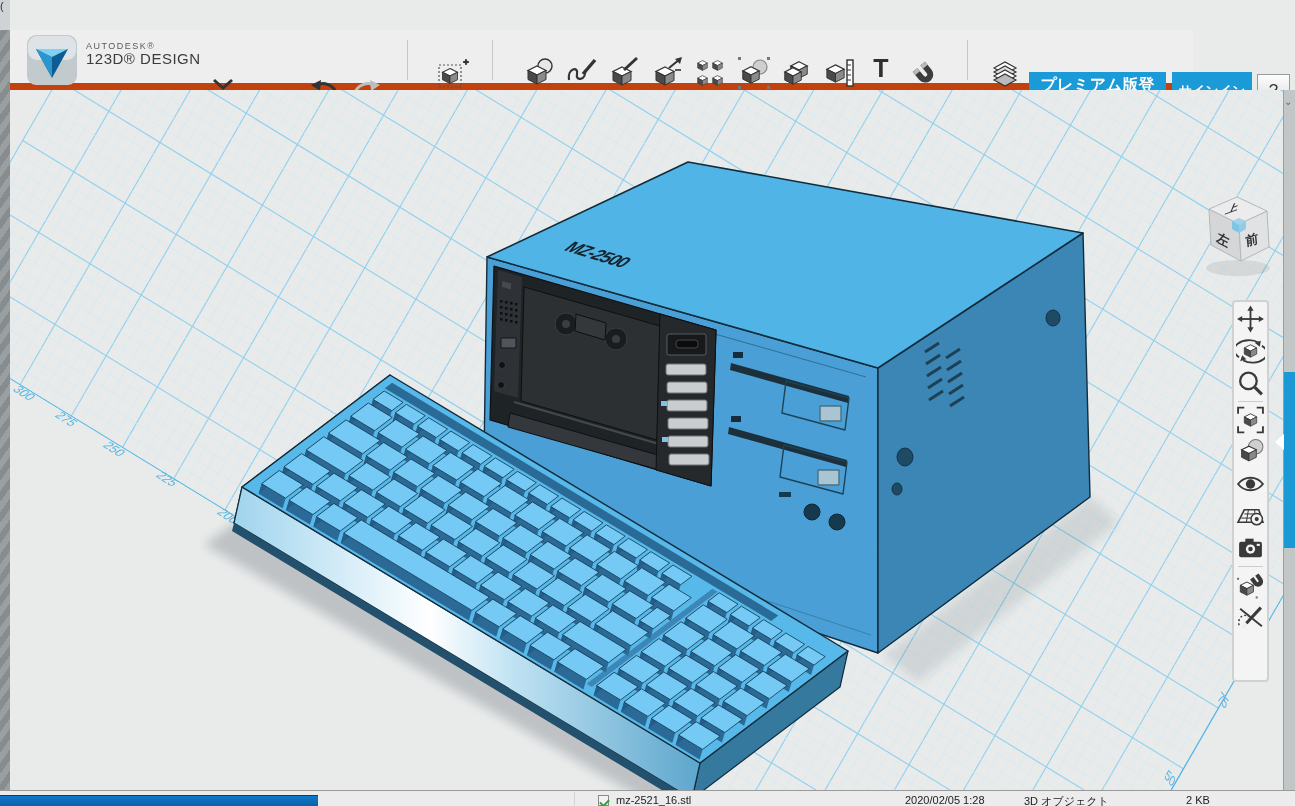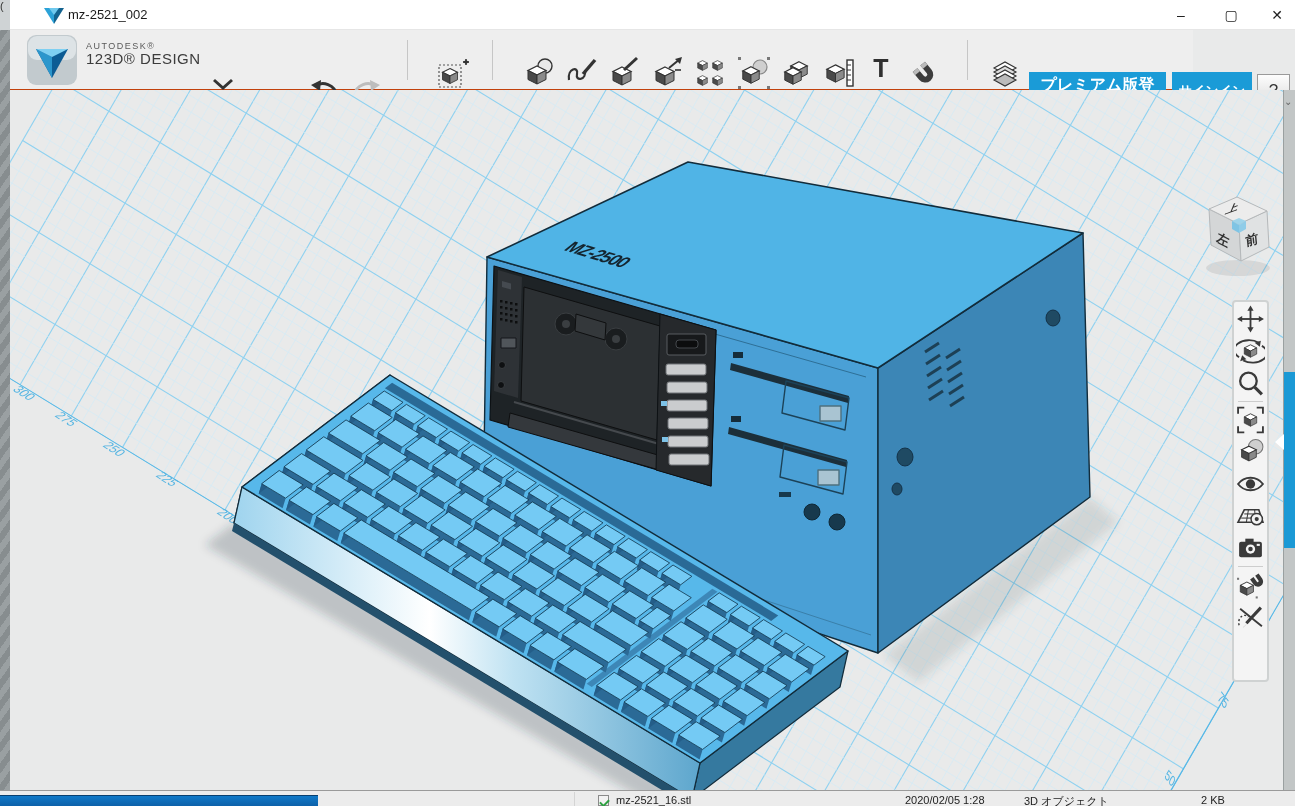--- a/index.html
+++ b/index.html
@@ -12,21 +12,21 @@
   #left-strip .topbit{position:absolute;left:0;top:0;width:10px;height:30px;background:#cfd3d5;
     color:#333;font-size:11px;overflow:hidden;}
 
   
   #titlebar{position:absolute;left:10px;top:0;width:1285px;height:30px;background:#ffffff;border-bottom:1px solid #e6e6e6;}
   #titlebar .title{position:absolute;left:58px;top:7px;font-size:13px;color:#1a1a1a;}
   #titlebar .winbtn{position:absolute;top:0;width:46px;height:30px;text-align:center;line-height:30px;font-size:14px;color:#222;cursor:default;}
   #btn-min{left:1148px;} #btn-max{left:1198px;} #btn-close{left:1244px;}
 
   
-  #toolbar{position:absolute;left:10px;top:30px;width:1183px;height:60px;background:#eeeeee;border-bottom:1px solid #c2410c;}
+  #toolbar{position:absolute;left:10px;top:30px;width:1183px;height:60px;background:#eeeeee;border-bottom:7px solid #c2410c;}
   #toolbar .abs{position:absolute;}
   .brand{left:76px;top:12px;line-height:1.05;}
   .brand .l1{font-size:9px;letter-spacing:1.5px;color:#5a5a5a;}
   .brand .l2{font-size:15px;font-weight:normal;color:#3c3c3c;letter-spacing:.5px;}
   .tsep{top:10px;width:1px;height:40px;background:#c6c6c6;}
   .ticon{top:26px;width:34px;height:34px;}
   .ddmark{position:absolute;top:76px;width:0;height:0;border-left:5px solid transparent;border-bottom:5px solid #adadad;}
   .bluebtn{position:absolute;top:42px;background:#1a9bd7;color:#fff;border:none;text-align:center;cursor:pointer;}
   #btn-premium{left:1019px;width:137px;height:38px;}
   #btn-premium .b1{display:block;font-size:16px;font-weight:bold;line-height:17px;margin-top:3px;}
@@ -56,52 +56,41 @@
     border-bottom:8px solid transparent;border-right:9px solid #ffffff;}
   #rchev{position:absolute;left:1284px;top:96px;font-size:10px;color:#666;}
 
   
   #bottomstrip{position:absolute;left:0;top:790px;width:1295px;height:28px;background:#ececec;border-top:1px solid #9a9a9a;overflow:hidden;}
   #taskblue{position:absolute;left:0;top:4px;width:318px;height:12px;background:linear-gradient(#1079c8,#0c5ea6);border-top:1px solid #083e6e;}
   .frcell{position:absolute;top:3px;font-size:11px;color:#222;white-space:nowrap;}
   #fr-icon{position:absolute;left:598px;top:4px;width:11px;height:11px;background:#f2f2f2;border:1px solid #8a8a8a;}
   #fr-icon:after{content:"";position:absolute;left:1px;top:3px;width:7px;height:4px;border-left:2px solid #2fa043;
     border-bottom:2px solid #2fa043;transform:rotate(-45deg);}
-  #fr-name{left:616px;} #fr-date{left:905px;} #fr-type{left:1024px;} #fr-size{left:1186px;margin-left:15px;}
+  #fr-name{left:616px;} #fr-date{left:905px;} #fr-type{left:1024px;} #fr-size{left:1186px;}
   #fr-vline{position:absolute;left:574px;top:1px;width:1px;height:15px;background:#d4d4d4;}
 </style>
 </head>
 <body>
 <div id="stage">
 
 <svg width="0" height="0" style="position:absolute">
   <defs>
     <symbol id="icube" viewBox="0 0 24 24">
       <polygon points="12,3 21,7.5 12,12 3,7.5" fill="#ffffff" stroke="#333" stroke-width="1.3"></polygon>
       <polygon points="3,7.5 12,12 12,21 3,16.5" fill="#4a4a4a" stroke="#333" stroke-width="1"></polygon>
       <polygon points="12,12 21,7.5 21,16.5 12,21" fill="#8a8a8a" stroke="#333" stroke-width="1"></polygon>
     </symbol>
   </defs>
 </svg>
 
 <div id="left-strip">
   <div class="topbit">(</div>
 </div>
 
-<div id="titlebar">
-  <svg width="24" height="24" style="position:absolute;left:32px;top:5px">
-    <polygon points="2,3 12,3 12,19" fill="#2ba2d8"></polygon>
-    <polygon points="12,3 22,3 12,19" fill="#13638f"></polygon>
-    <polygon points="7,3 17,3 12,10" fill="#6fc9ee"></polygon>
-  </svg>
-  <span class="title">mz-2521_002</span>
-  <span class="winbtn" id="btn-min">–</span>
-  <span class="winbtn" id="btn-max">▢</span>
-  <span class="winbtn" id="btn-close">✕</span>
-</div>
 
 <div id="toolbar">
   <svg class="abs" style="left:17px;top:5px" width="50" height="50">
     <rect x="0" y="0" width="50" height="50" rx="9" fill="#c2cace"></rect>
     <rect x="1" y="1" width="48" height="24" rx="9" fill="#dde3e6"></rect>
     <polygon points="9,14 41,14 25,43" fill="#0d5c94"></polygon>
     <polygon points="9,14 25,22 25,43" fill="#2b96cc"></polygon>
     <polygon points="9,14 41,14 25,22" fill="#7fd0f2"></polygon>
   </svg>
   <div class="abs brand">

